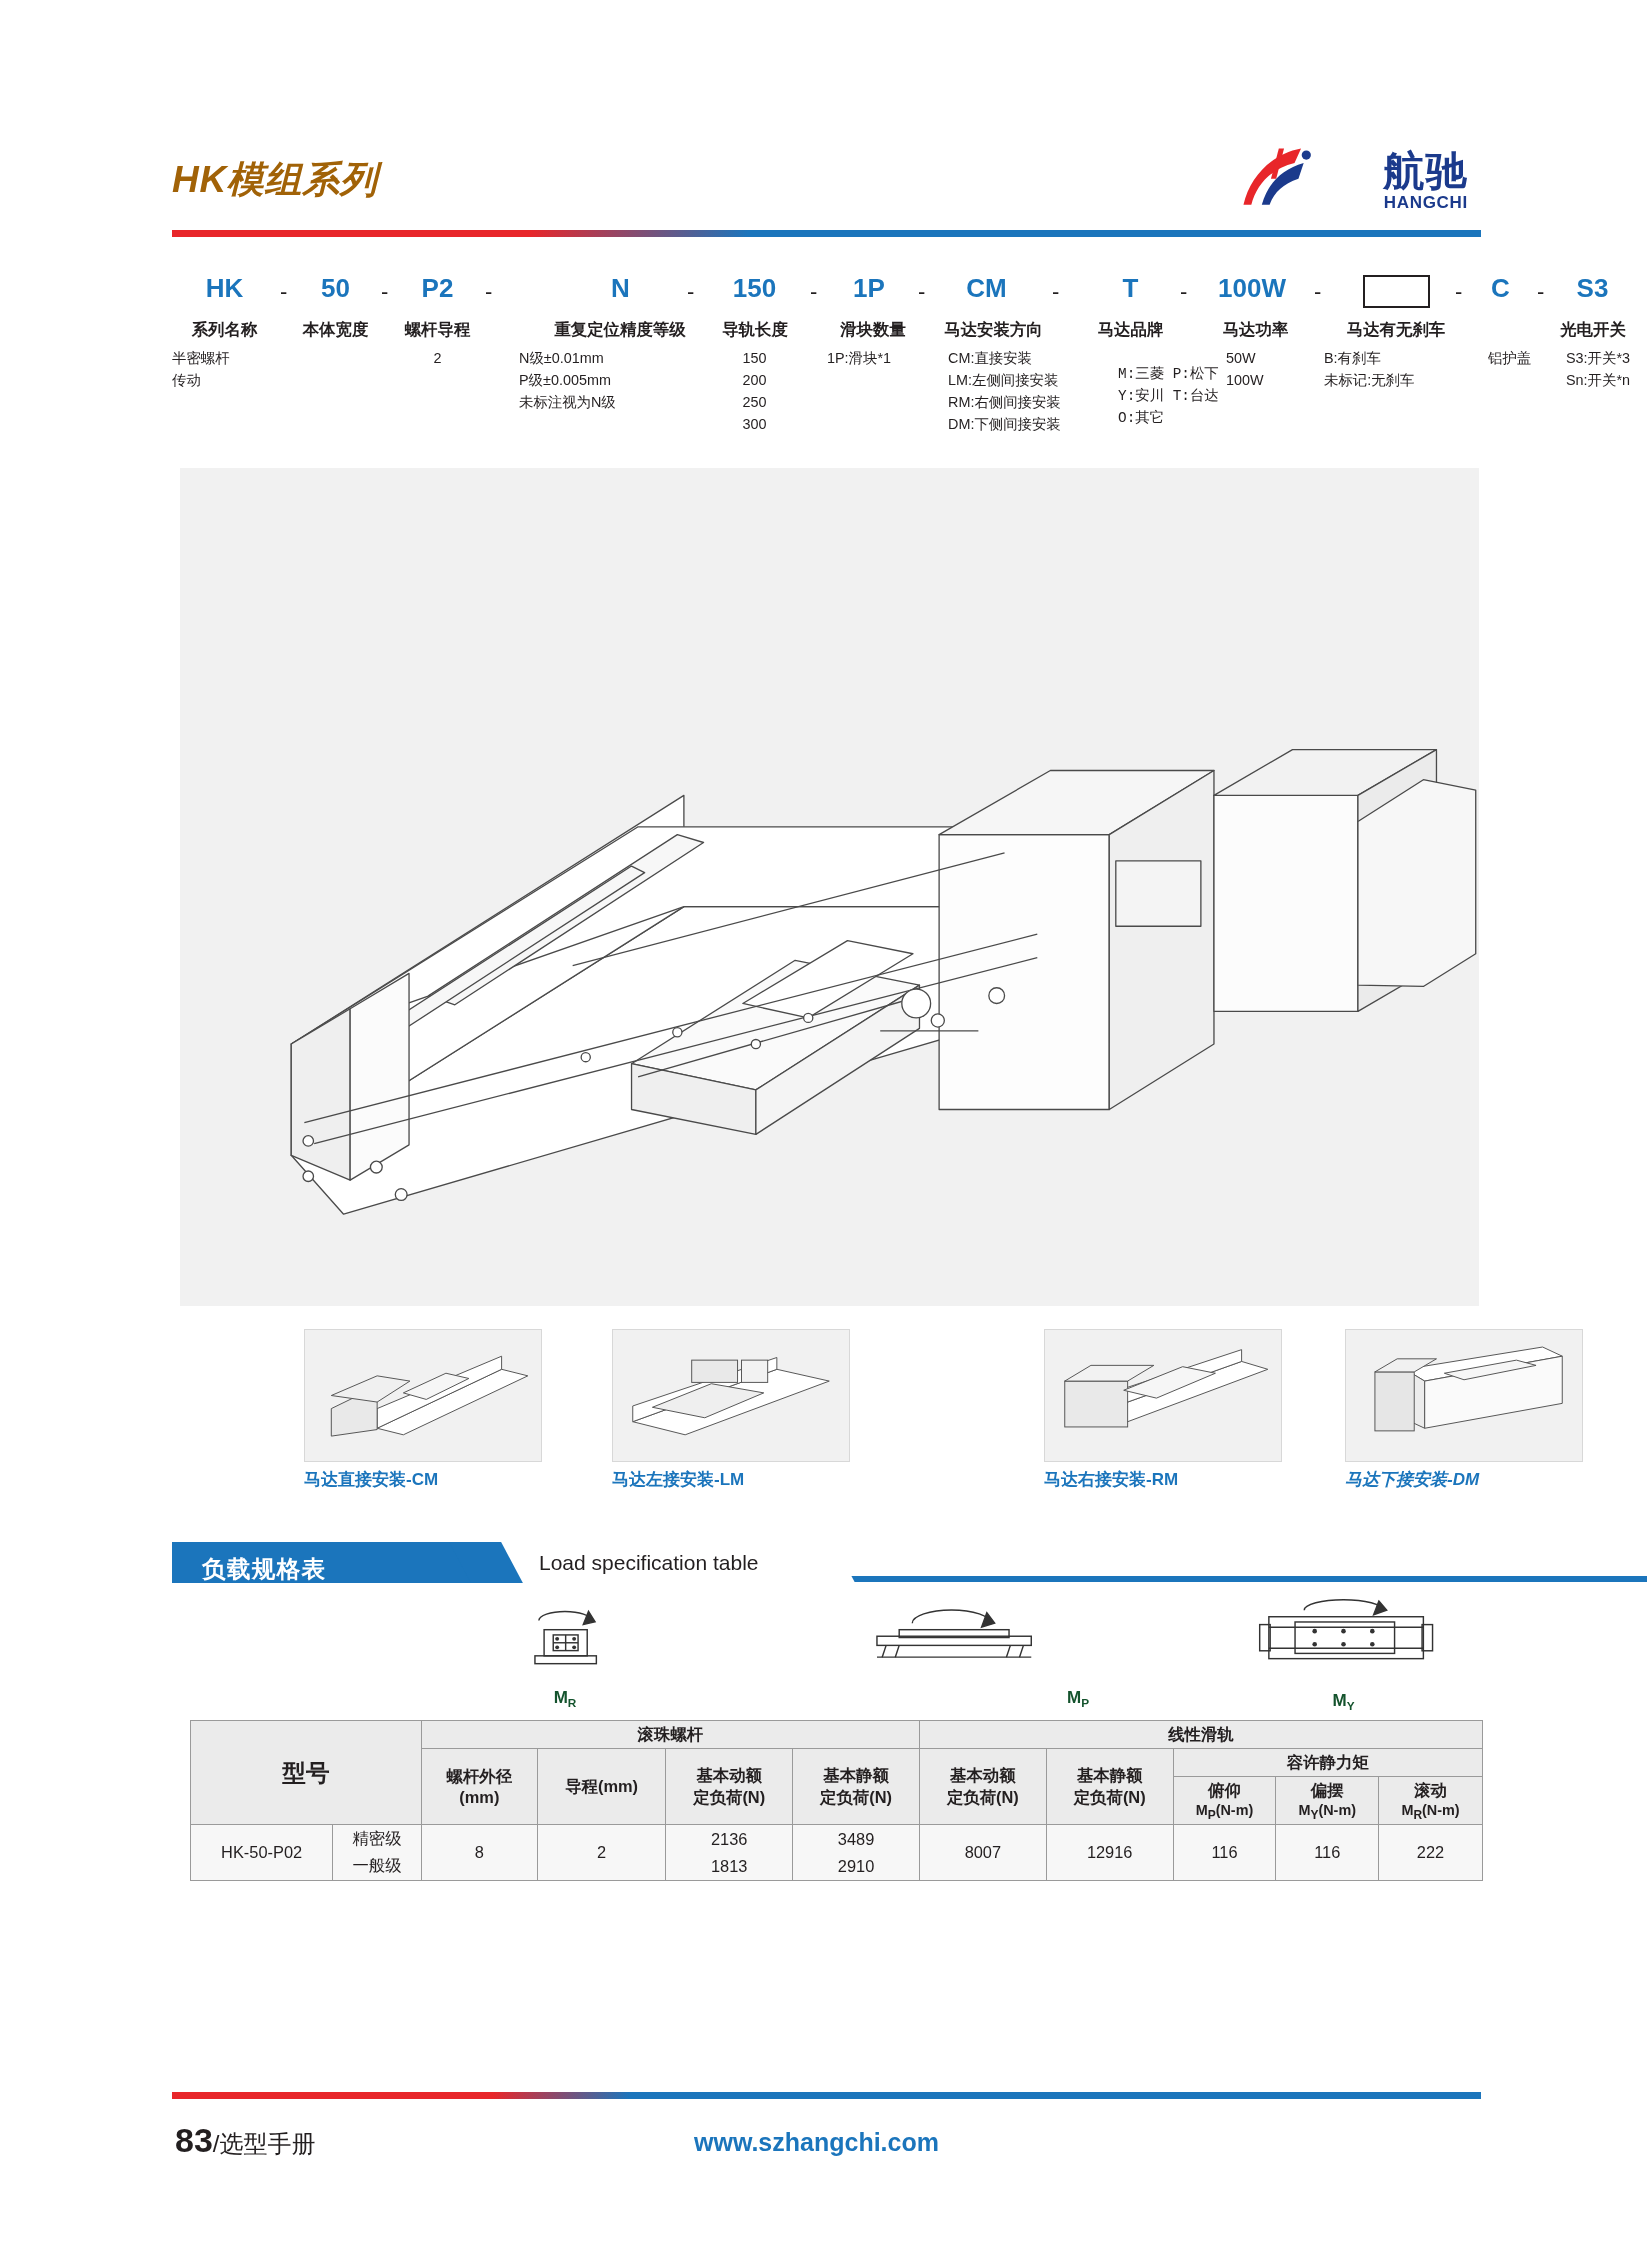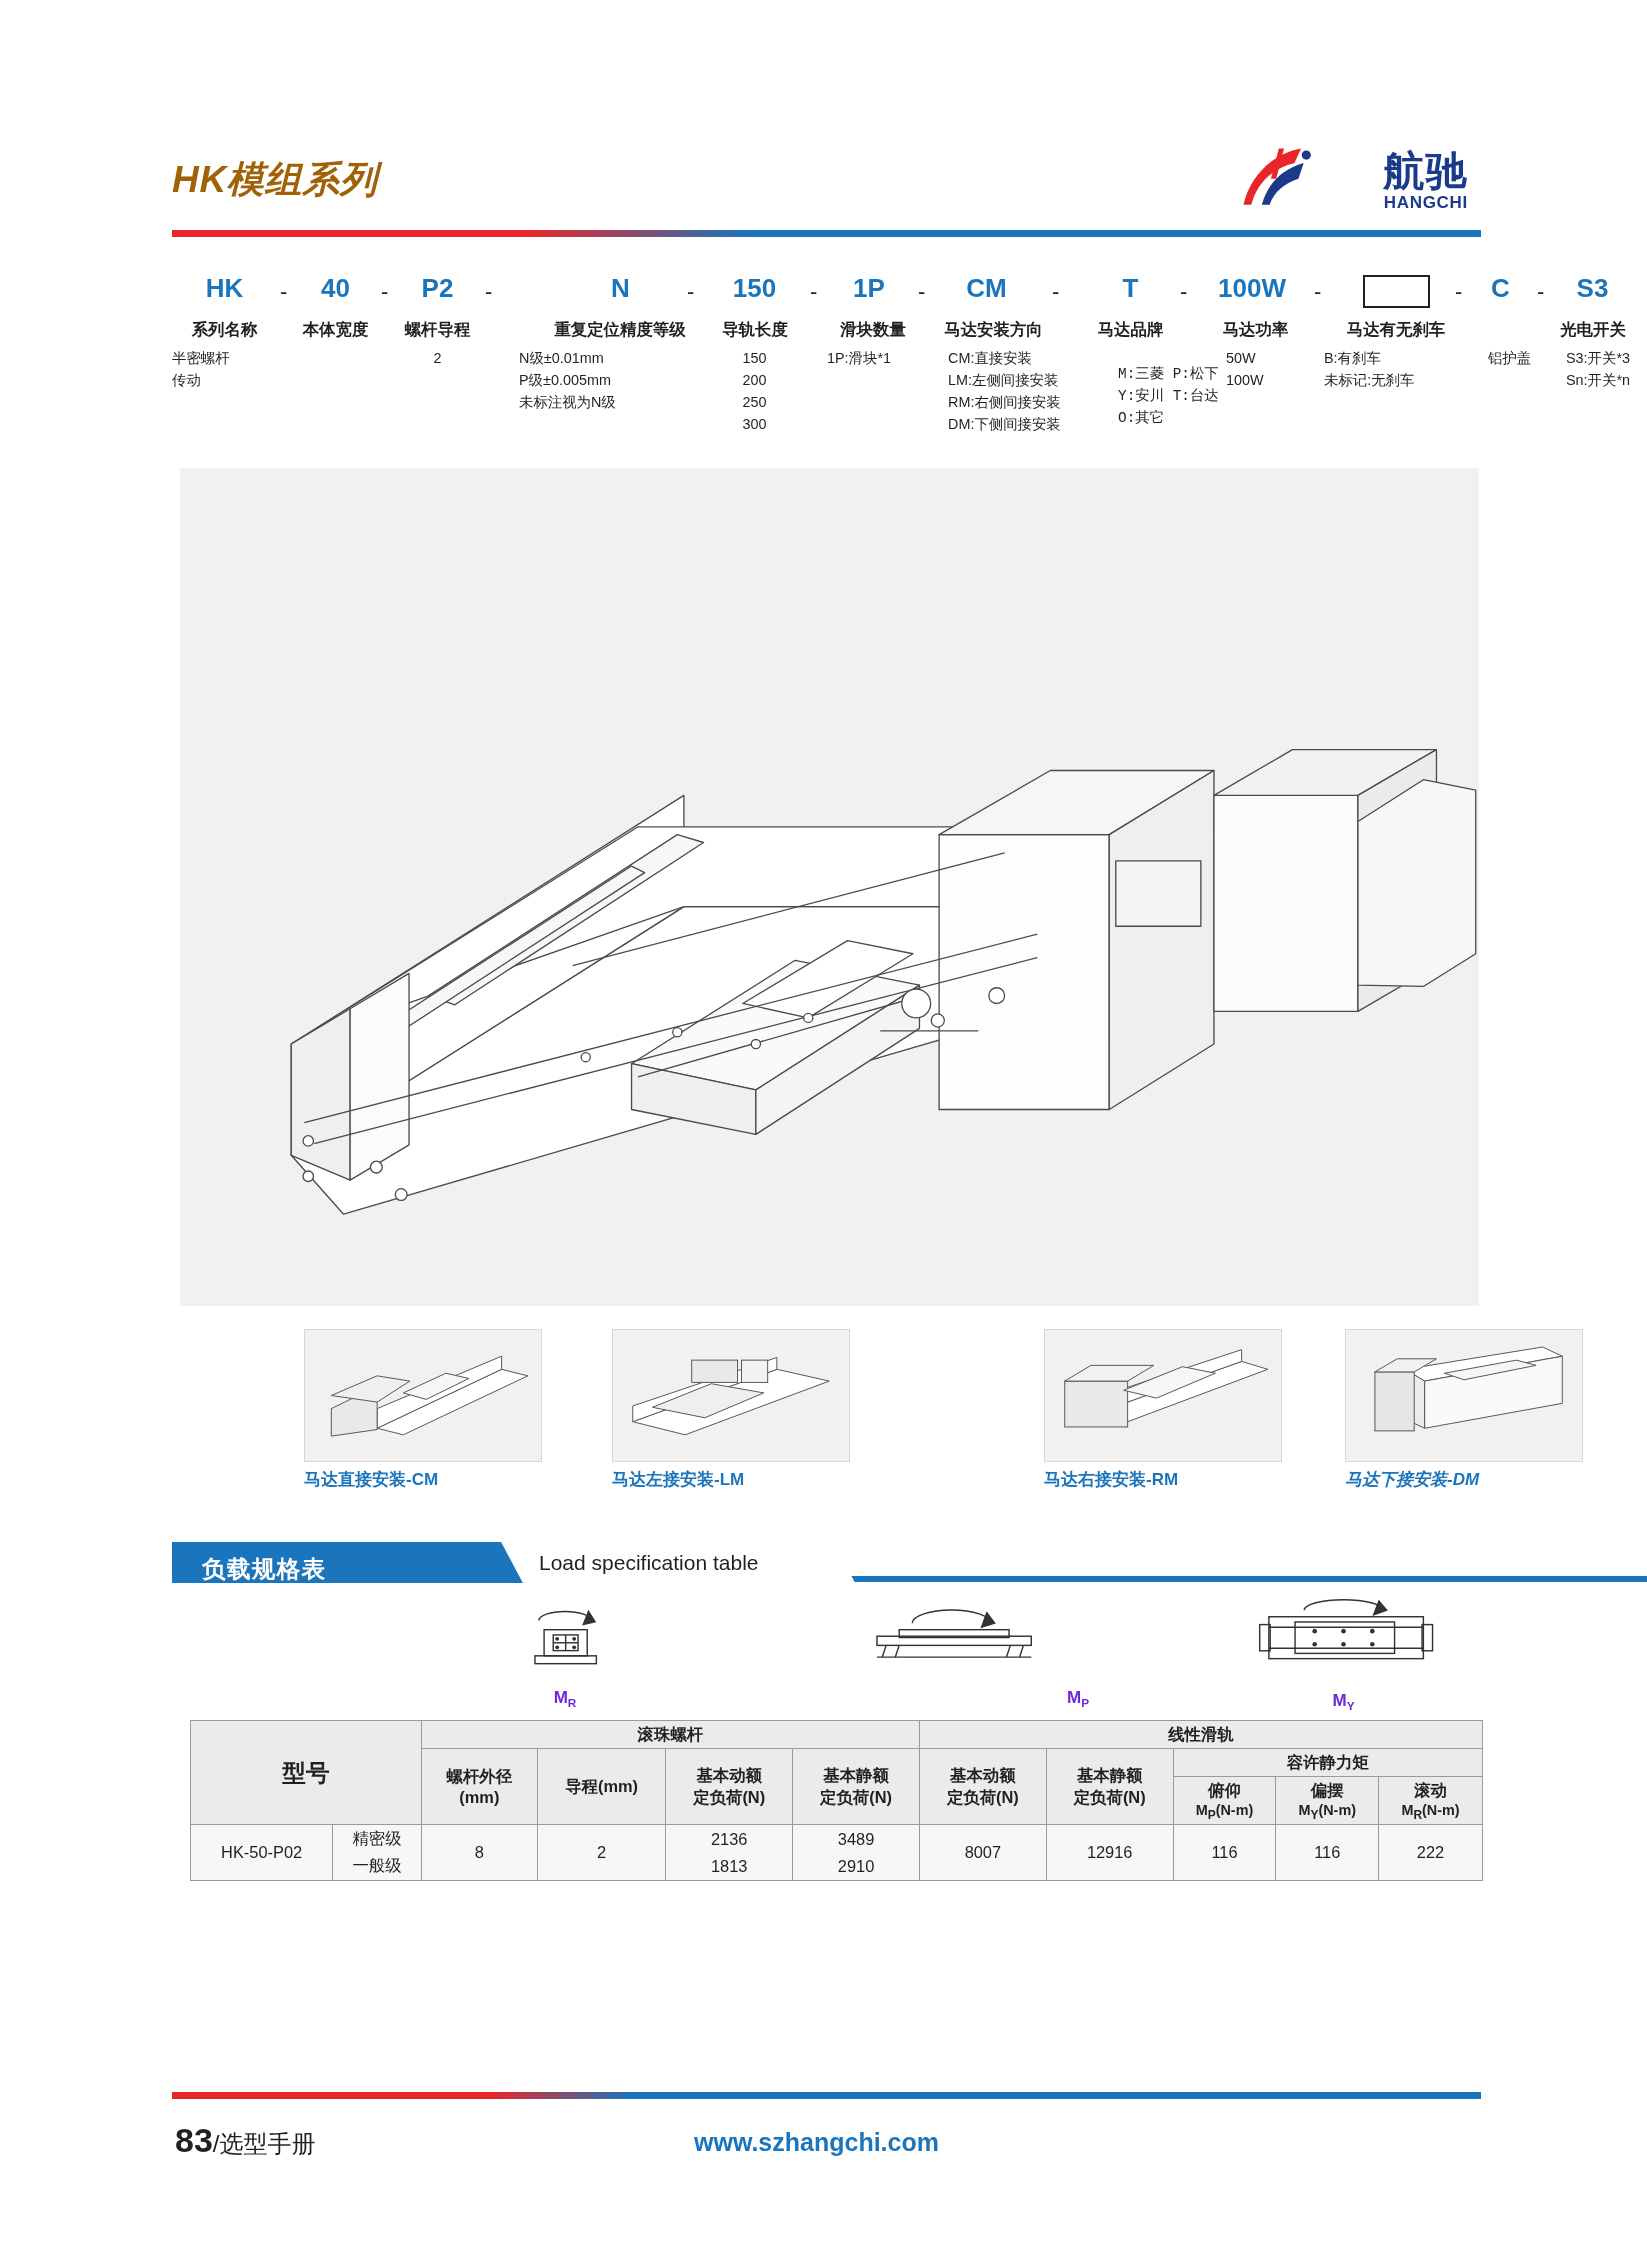--- a/index.html
+++ b/index.html
@@ -52,21 +52,21 @@
   .sec-tab-skew{position:absolute;left:288px;top:0;width:52px;height:41px;background:#1b75bc;
     transform:skewX(28deg);}
   .sec-tab-txt{position:absolute;left:30px;top:5px;font-size:23.6px;font-weight:bold;color:#ffffff;letter-spacing:1.3px;margin-top:6px;}
   .sec-en{position:absolute;left:367px;top:9.2px;font-size:21px;color:#231f20;}
   .sec-line{position:absolute;left:694px;top:34px;width:787px;height:5.9px;background:#1b75bc;}
   .sec-line-skew{position:absolute;left:681px;top:34px;width:26px;height:5.9px;background:#1b75bc;transform:skewX(28deg);}
 
   
   .moments{position:absolute;left:172px;top:1597px;width:1309px;height:118px;}
   .mom{position:absolute;width:196px;text-align:center;}
-  .mom-cap{font-size:17px;color:#6d28d9;font-weight:bold;margin-top:3.9px;}
+  .mom-cap{font-size:17px;color:#14532d;font-weight:bold;margin-top:3.9px;}
   .mom-cap sub{font-size:11.8px;}
 
   
   .tbl{position:absolute;left:190px;top:1720px;width:1293px;border-collapse:collapse;}
   .tbl td,.tbl th{
     border:0.7px solid #9a9a9a;
     text-align:center;vertical-align:middle;
     font-size:16.4px;color:#231f20;font-weight:normal;
     padding:2.6px 1.3px;
   }
@@ -105,21 +105,21 @@
       <div class="logo-en">HANGCHI</div>
     </div>
   </div>
   <div class="header-rule"></div>
   <div class="header-rule-red"></div>
 
   <div class="code-box">
 
     <div class="code-seg" style="left:0px;top:11.8px;width:105px;">HK</div>
     <div class="code-dash" style="left:108px;top:18.3px;">-</div>
-    <div class="code-seg" style="left:121px;top:11.8px;width:85px;">40</div>
+    <div class="code-seg" style="left:121px;top:11.8px;width:85px;">50</div>
     <div class="code-dash" style="left:209px;top:18.3px;">-</div>
     <div class="code-seg" style="left:223px;top:11.8px;width:85px;">P2</div>
     <div class="code-dash" style="left:313px;top:18.3px;">-</div>
     <div class="code-seg" style="left:406px;top:11.8px;width:85px;">N</div>
     <div class="code-dash" style="left:515px;top:18.3px;">-</div>
     <div class="code-seg" style="left:530px;top:11.8px;width:105px;">150</div>
     <div class="code-dash" style="left:638px;top:18.3px;">-</div>
     <div class="code-seg" style="left:651px;top:11.8px;width:92px;">1P</div>
     <div class="code-dash" style="left:746px;top:18.3px;">-</div>
     <div class="code-seg" style="left:759px;top:11.8px;width:111px;">CM</div>

